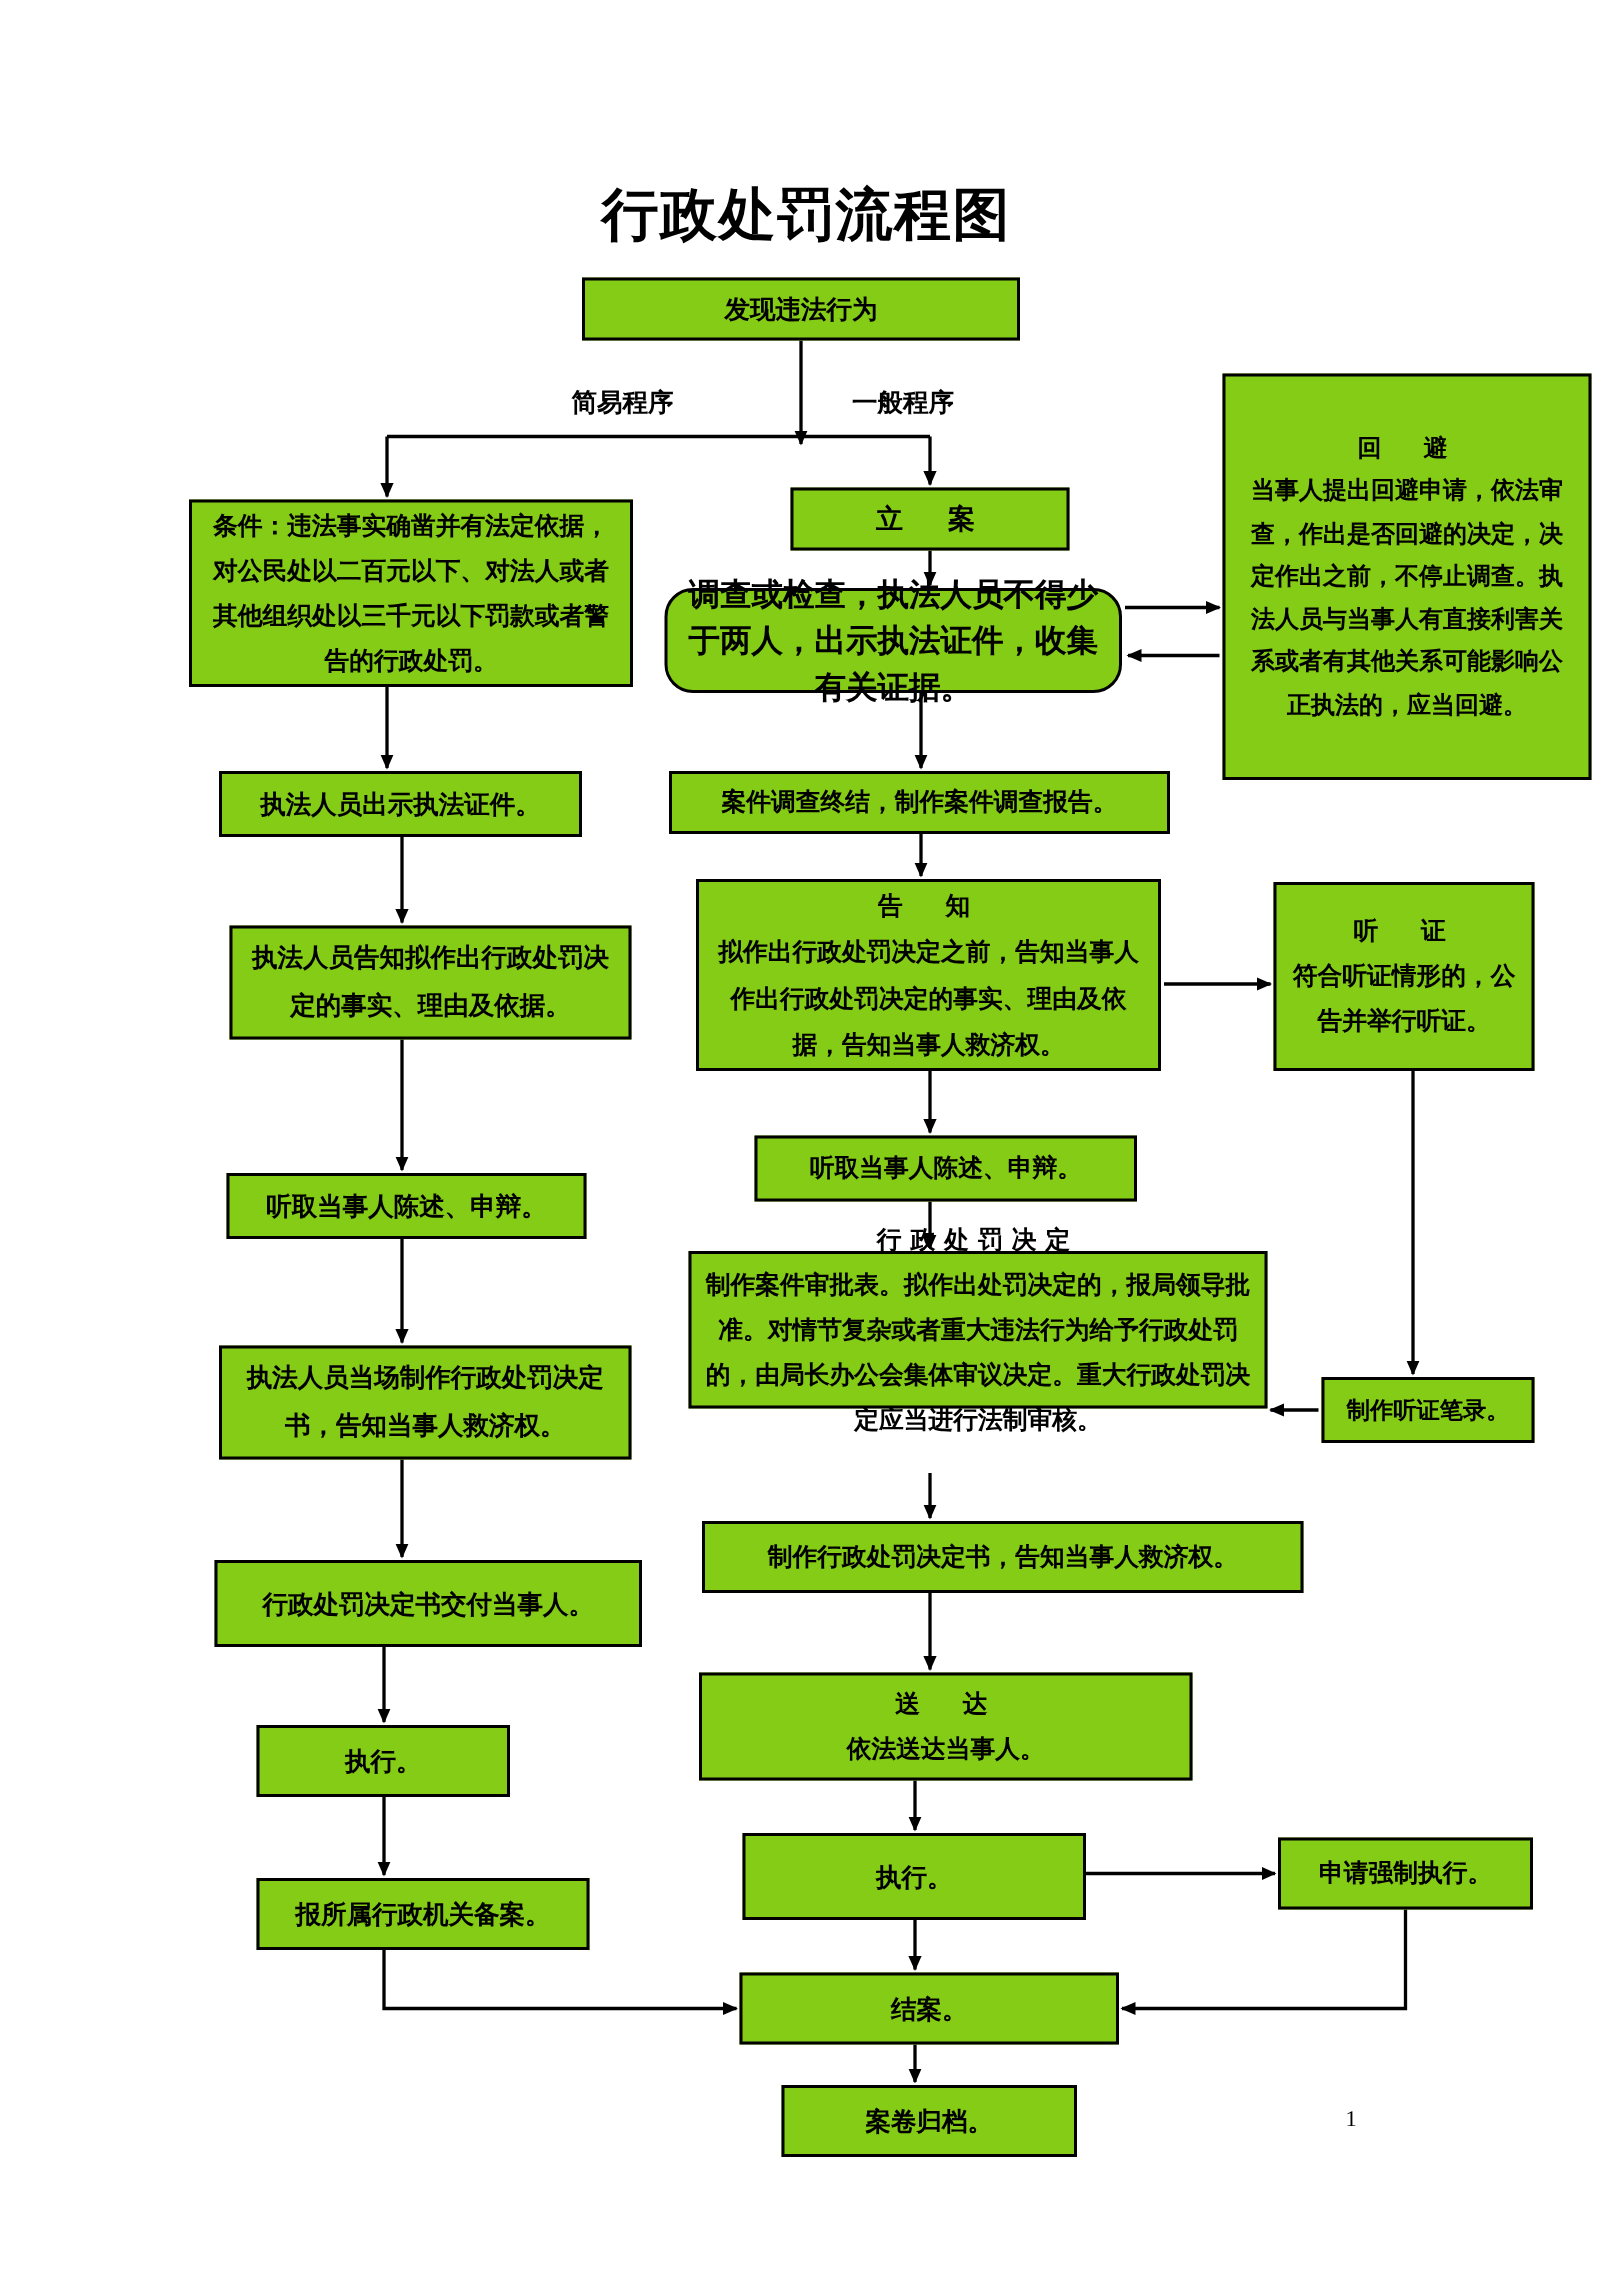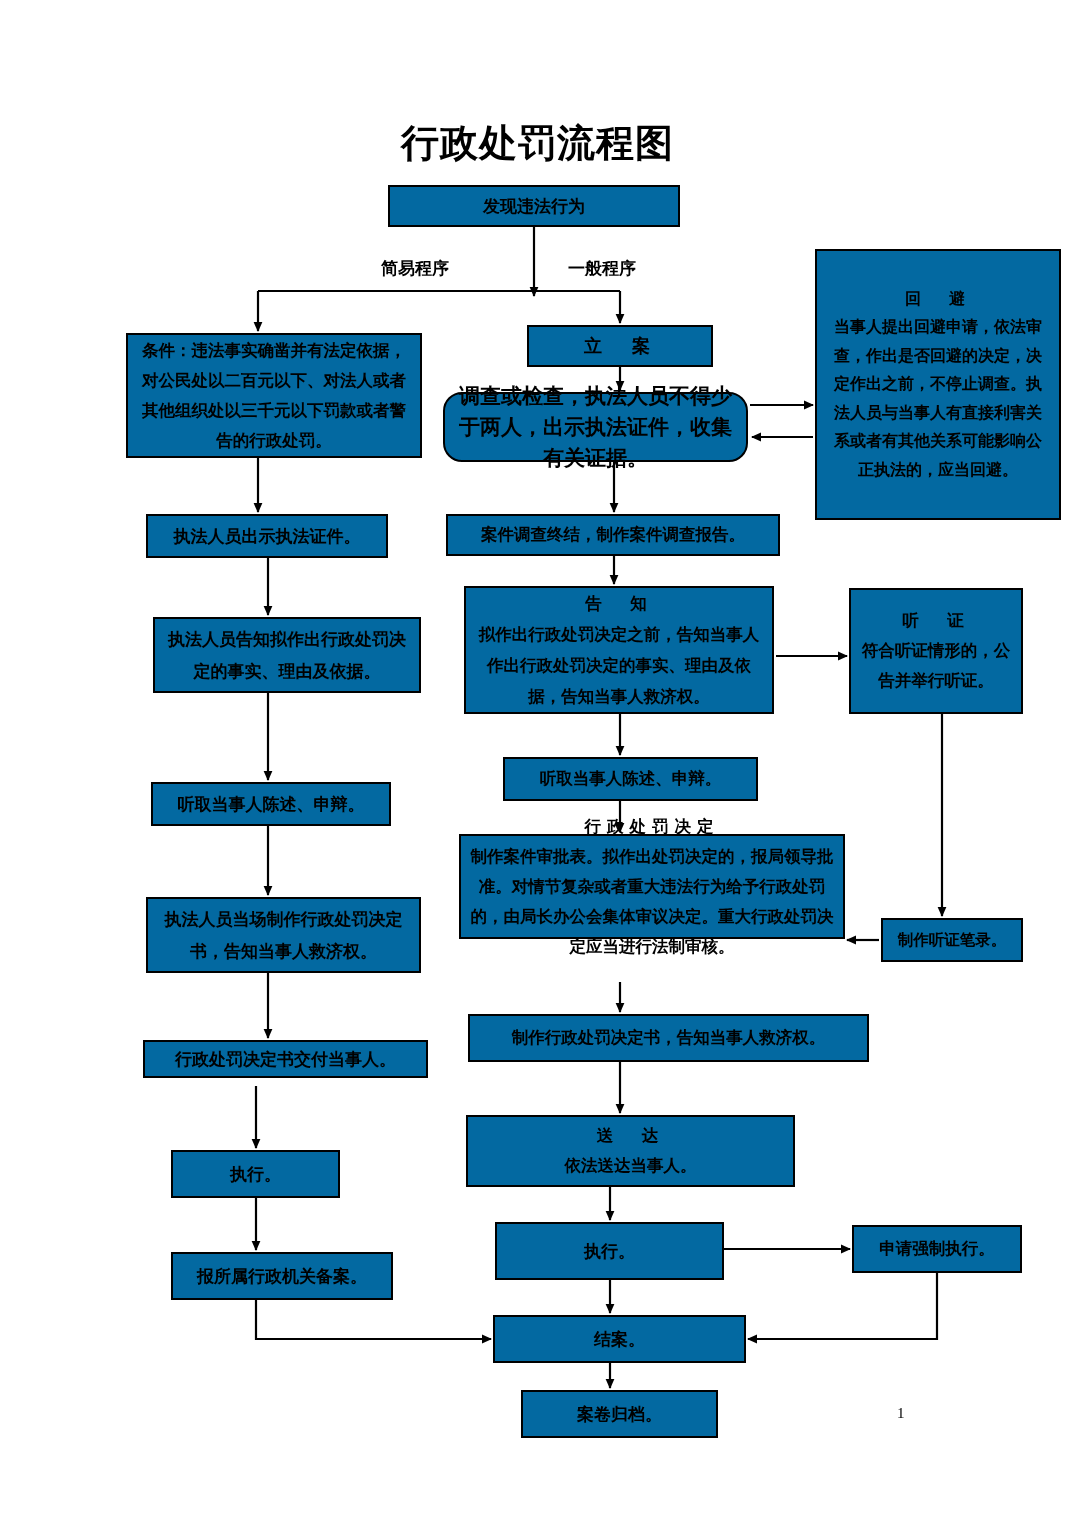--- a/index.html
+++ b/index.html
@@ -34,21 +34,21 @@
     font-size: 38px;
     font-weight: bold;
     letter-spacing: 1px;
     color: #000;
     font-family: "DejaVu Sans", "Liberation Sans", sans-serif;
   }
   .box {
     position: absolute;
     box-sizing: border-box;
     border: 2px solid #000;
-    background: #0369a1;
+    background: #84cc16;
     display: flex;
     flex-direction: column;
     align-items: center;
     justify-content: center;
     color: #000;
     font-weight: bold;
     z-index: 3;
   }
   .box .bx-head {
     text-align: center;
@@ -88,21 +88,21 @@
   #b-report    { left: 446px; top: 514px;  width: 334px;  height: 42px;  font-size: 16.5px; font-family: Liberation Serif, serif; }
   #b-inform-l  { left: 153px; top: 617px;  width: 268px;  height: 76px;  font-size: 17px; line-height: 32px; padding: 2px 10px; }
   #b-inform    { left: 464px; top: 586px;  width: 310px;  height: 128px; font-size: 16.5px; line-height: 31px; padding: 2px 9px; }
   #b-hearing   { left: 849px; top: 588px;  width: 174px;  height: 126px; font-size: 16.5px; line-height: 30px; padding: 2px 6px; }
   #b-listen-l  { left: 151px; top: 782px;  width: 240px;  height: 44px;  font-size: 17px; }
   #b-listen    { left: 503px; top: 757px;  width: 255px;  height: 44px;  font-size: 16.5px; }
   #b-decision  { left: 459px; top: 834px;  width: 386px;  height: 105px; font-size: 16.5px; line-height: 30px; padding: 2px 8px; }
   #b-record    { left: 881px; top: 918px;  width: 142px;  height: 44px;  font-size: 15.5px; }
   #b-onsite    { left: 146px; top: 897px;  width: 275px;  height: 76px;  font-size: 17px; line-height: 32px; padding: 2px 10px; }
   #b-make-doc  { left: 468px; top: 1014px; width: 401px;  height: 48px;  font-size: 16.5px; }
-  #b-deliver-l { left: 143px; top: 1040px; width: 285px;  height: 38px;  font-size: 17px; }
+  #b-deliver-l { left: 143px; top: 1040px; width: 285px;  height: 58px;  font-size: 17px; }
   #b-serve     { left: 466px; top: 1115px; width: 329px;  height: 72px;  font-size: 16.5px; line-height: 30px; }
   #b-exec-l    { left: 171px; top: 1150px; width: 169px;  height: 48px;  font-size: 17px; }
   #b-exec      { left: 495px; top: 1222px; width: 229px;  height: 58px;  font-size: 17px; }
   #b-compel    { left: 852px; top: 1225px; width: 170px;  height: 48px;  font-size: 16.5px; }
   #b-record-l  { left: 171px; top: 1252px; width: 222px;  height: 48px;  font-size: 17px; }
   #b-close     { left: 493px; top: 1315px; width: 253px;  height: 48px;  font-size: 17px; }
   #b-archive   { left: 521px; top: 1390px; width: 197px;  height: 48px;  font-size: 17px; }
 
   #lbl-simple  { left: 381px; top: 257px; }
   #lbl-general { left: 568px; top: 257px; }

